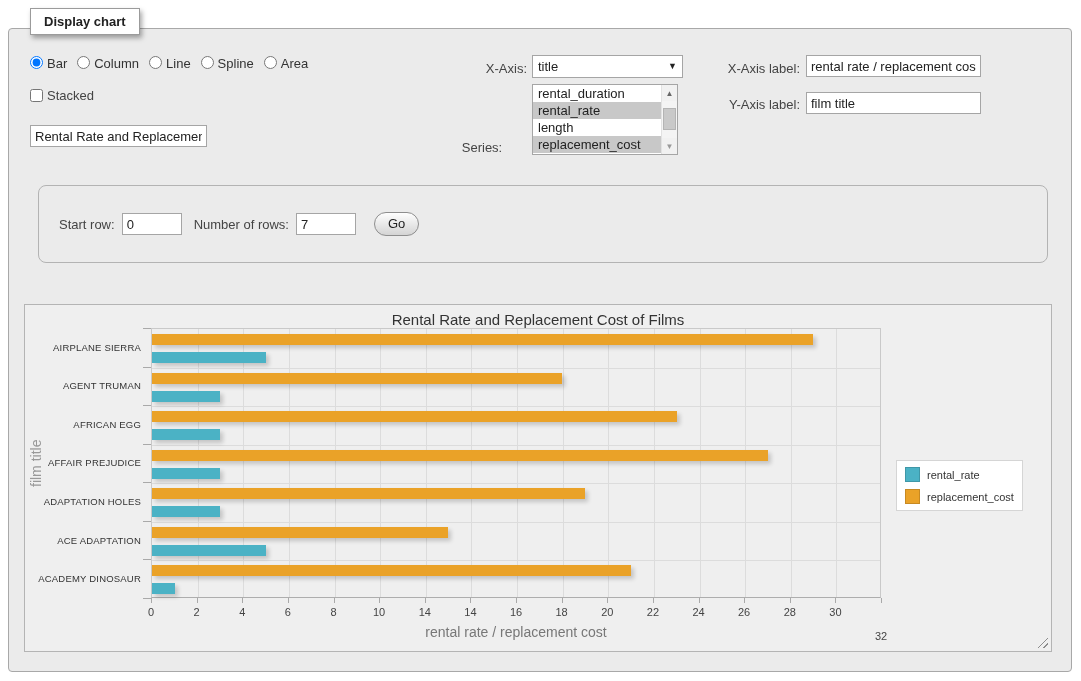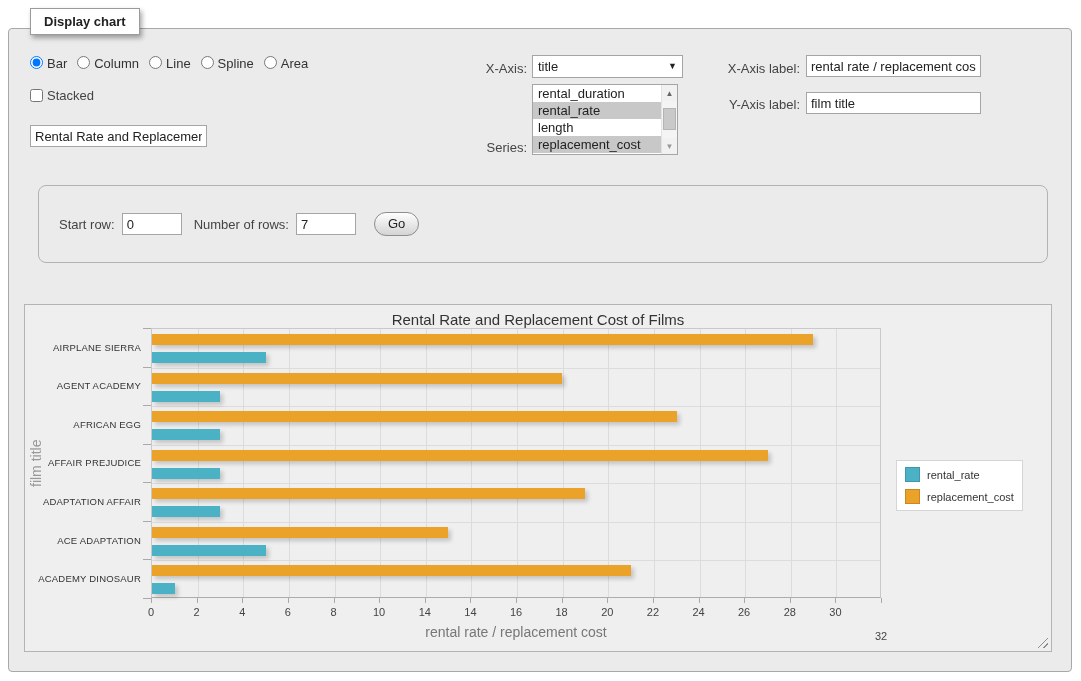--- a/index.html
+++ b/index.html
@@ -92,21 +92,21 @@
 </div>
 
 <input type="text" class="abs" style="left: 30px; top: 125px; width: 177px;" value="Rental Rate and Replacement Cost of Films">
 
 <span class="abs lbl rlbl" style="left:437px;top:61px;width:90px;">X-Axis:</span>
 <div class="abs fake-select" style="left:532px;top:55px;width:151px;">
   <span>title</span>
   <span class="arrow">▼</span>
 </div>
 
-<span class="abs lbl rlbl" style="left:437px;top:140px;width:90px;">Series:</span>
+<span class="abs lbl rlbl" style="left:437px;top:140px;width:90px;text-align:center;">Series:</span>
 <div class="abs series-list" style="left:532px;top:84px;width:146px;height:71px;">
   <div class="series-items" id="series-items">
       <div class="series-item">rental_duration</div>
       <div class="series-item sel">rental_rate</div>
       <div class="series-item">length</div>
       <div class="series-item sel">replacement_cost</div>
     </div>
   <div class="sb">
     <div class="sb-btn sb-up">▲</div>
     <div class="sb-thumb"></div>
@@ -162,24 +162,24 @@
       <div class="bar" style="top: 138.7px; width: 68.2px; background: rgb(75, 178, 197);"></div>
       <div class="bar" style="top: 159.3px; width: 433.2px; background: rgb(234, 162, 40);"></div>
       <div class="bar" style="top: 177.3px; width: 68.2px; background: rgb(75, 178, 197);"></div>
       <div class="bar" style="top: 197.9px; width: 296.3px; background: rgb(234, 162, 40);"></div>
       <div class="bar" style="top: 215.9px; width: 113.8px; background: rgb(75, 178, 197);"></div>
       <div class="bar" style="top: 236.4px; width: 478.8px; background: rgb(234, 162, 40);"></div>
       <div class="bar" style="top: 254.4px; width: 22.6px; background: rgb(75, 178, 197);"></div>
     </div>
   <div id="y-cats">
       <div class="abs ycat" style="left: 0px; width: 126px; top: 23px; height: 38.6px;">AIRPLANE SIERRA</div>
-      <div class="abs ycat" style="left: 0px; width: 126px; top: 61.6px; height: 38.6px;">AGENT ACADEMY</div>
+      <div class="abs ycat" style="left: 0px; width: 126px; top: 61.6px; height: 38.6px;">AGENT TRUMAN</div>
       <div class="abs ycat" style="left: 0px; width: 126px; top: 100.1px; height: 38.6px;">AFRICAN EGG</div>
       <div class="abs ycat" style="left: 0px; width: 126px; top: 138.7px; height: 38.6px;">AFFAIR PREJUDICE</div>
-      <div class="abs ycat" style="left: 0px; width: 126px; top: 177.3px; height: 38.6px;">ADAPTATION AFFAIR</div>
+      <div class="abs ycat" style="left: 0px; width: 126px; top: 177.3px; height: 38.6px;">ADAPTATION HOLES</div>
       <div class="abs ycat" style="left: 0px; width: 126px; top: 215.9px; height: 38.6px;">ACE ADAPTATION</div>
       <div class="abs ycat" style="left: 0px; width: 126px; top: 254.4px; height: 38.6px;">ACADEMY DINOSAUR</div>
       <div class="abs ytick" style="left: 118px; top: 23px;"></div>
       <div class="abs ytick" style="left: 118px; top: 61.6px;"></div>
       <div class="abs ytick" style="left: 118px; top: 100.1px;"></div>
       <div class="abs ytick" style="left: 118px; top: 138.7px;"></div>
       <div class="abs ytick" style="left: 118px; top: 177.3px;"></div>
       <div class="abs ytick" style="left: 118px; top: 215.9px;"></div>
       <div class="abs ytick" style="left: 118px; top: 254.4px;"></div>
       <div class="abs ytick" style="left: 118px; top: 293px;"></div>

